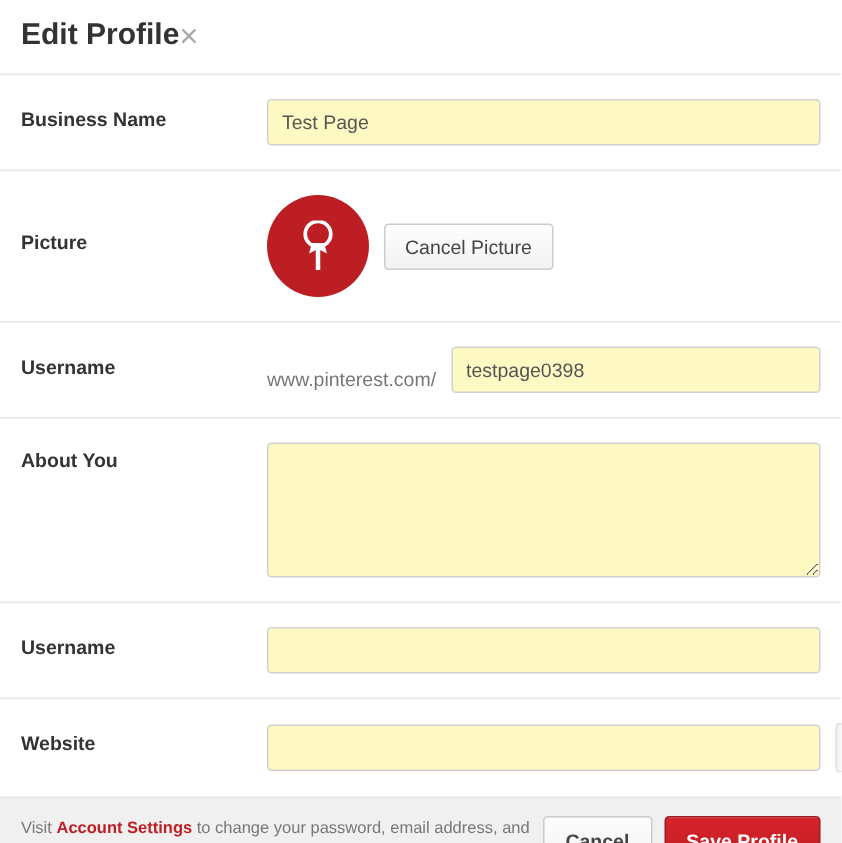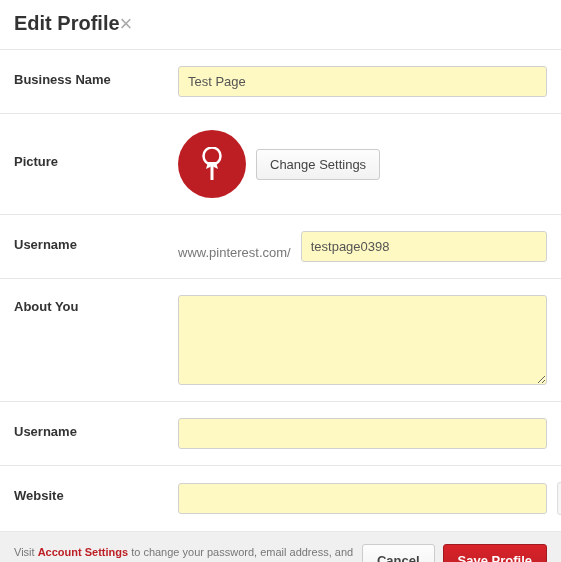--- a/index.html
+++ b/index.html
@@ -153,21 +153,21 @@
   <div class="row picture-row">
     <div class="label">Picture</div>
     <div class="content">
       <div class="avatar">
         <svg width="24" height="34" viewBox="0 0 24 34">
           <circle cx="12" cy="9" r="8.5" fill="none" stroke="#fff" stroke-width="2.5"></circle>
           <path d="M8 15 L6 22 L12 19 L18 22 L16 15 Z" fill="#fff"></path>
           <rect x="10.5" y="19" width="3" height="14" fill="#fff"></rect>
         </svg>
       </div>
-      <button class="btn">Change Settings</button>
+      <button class="btn">Cancel Picture</button>
     </div>
   </div>
 
   <div class="row">
     <div class="label">Username</div>
     <div class="content">
       <span class="url-prefix">www.pinterest.com/</span>
       <input type="text" value="testpage0398" style="">
     </div>
   </div>

